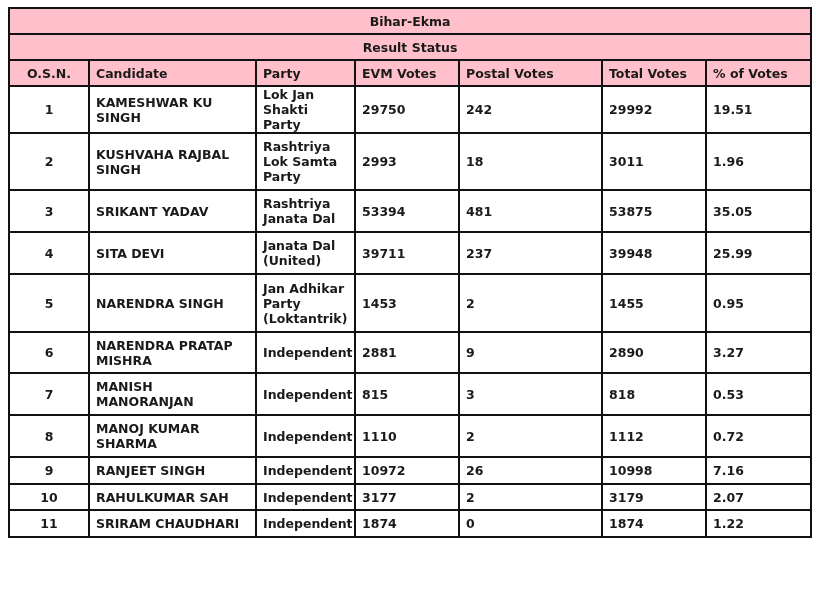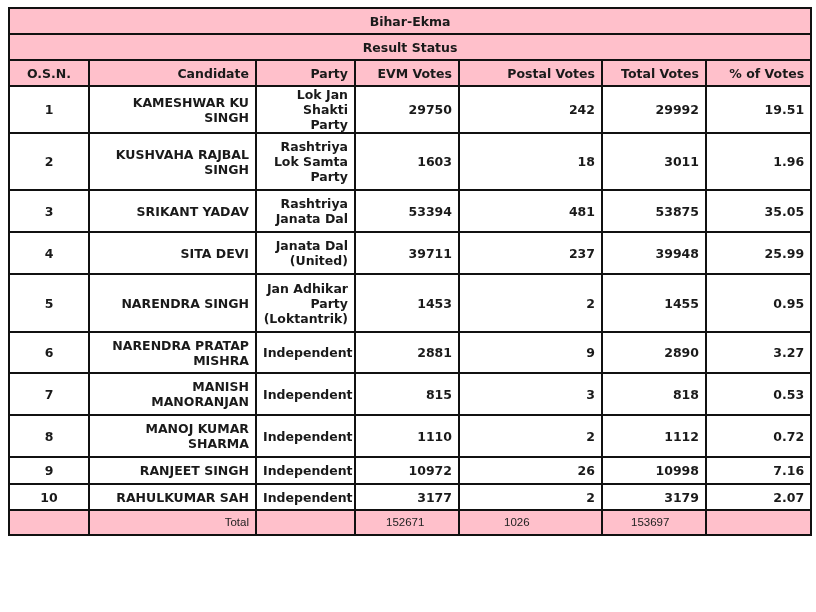--- a/index.html
+++ b/index.html
@@ -28,22 +28,22 @@
       border: 2px solid #111111;
       padding: 0 6px;
       vertical-align: middle;
       line-height: 15px;
       overflow: hidden;
     }
     .pink { background: #ffc0cb; }
     .title-row td { height: 24px; text-align: center; }
     .head-row th { height: 24px; font-weight: bold; }
     .c-osn { text-align: center; }
-    .c-left { text-align: right; margin-left: 40px; }
-    .c-right { text-align: right; }
+    .c-left { text-align: left; margin-left: 40px; }
+    .c-right { text-align: left; }
     tr.data td { background: #ffffff; }
     tr.data td.c-party { }
     tr.total-row td {
       height: 23px;
       font-family: "Liberation Sans", sans-serif;
       font-weight: normal;
       font-size: 11.5px;
       color: #222222;
     }
     tr.total-row td.t-evm { text-align: left; padding-left: 30px; }
@@ -87,21 +87,21 @@
         <td class="c-left c-party">Lok Jan Shakti Party</td>
         <td class="c-right">29750</td>
         <td class="c-right">242</td>
         <td class="c-right">29992</td>
         <td class="c-right">19.51</td>
       </tr>
       <tr class="data" style="height:57px">
         <td class="c-osn">2</td>
         <td class="c-left">KUSHVAHA RAJBAL SINGH</td>
         <td class="c-left c-party">Rashtriya Lok Samta Party</td>
-        <td class="c-right">1603</td>
+        <td class="c-right">2993</td>
         <td class="c-right">18</td>
         <td class="c-right">3011</td>
         <td class="c-right">1.96</td>
       </tr>
       <tr class="data" style="height:42px">
         <td class="c-osn">3</td>
         <td class="c-left">SRIKANT YADAV</td>
         <td class="c-left c-party">Rashtriya Janata Dal</td>
         <td class="c-right">53394</td>
         <td class="c-right">481</td>
@@ -164,25 +164,25 @@
       </tr>
       <tr class="data" style="height:26px">
         <td class="c-osn">10</td>
         <td class="c-left">RAHULKUMAR SAH</td>
         <td class="c-left c-party">Independent</td>
         <td class="c-right">3177</td>
         <td class="c-right">2</td>
         <td class="c-right">3179</td>
         <td class="c-right">2.07</td>
       </tr>
+      <tr class="data" style="height:27px">
+        <td class="c-osn">11</td>
+        <td class="c-left">SRIRAM CHAUDHARI</td>
+        <td class="c-left c-party">Independent</td>
+        <td class="c-right">1874</td>
+        <td class="c-right">0</td>
+        <td class="c-right">1874</td>
+        <td class="c-right">1.22</td>
+      </tr>
 
-      <tr class="total-row pink">
-        <td></td>
-        <td class="c-left">Total</td>
-        <td></td>
-        <td class="t-evm">152671</td>
-        <td class="t-postal">1026</td>
-        <td class="t-total">153697</td>
-        <td></td>
-      </tr>
     </tbody>
   </table>
 </div>
 
 </body></html>

